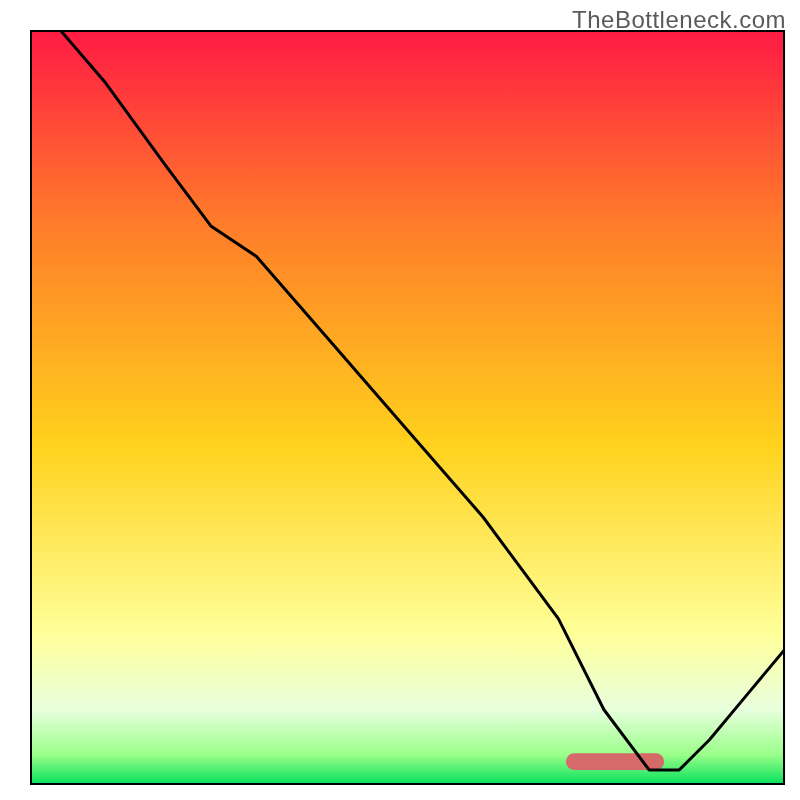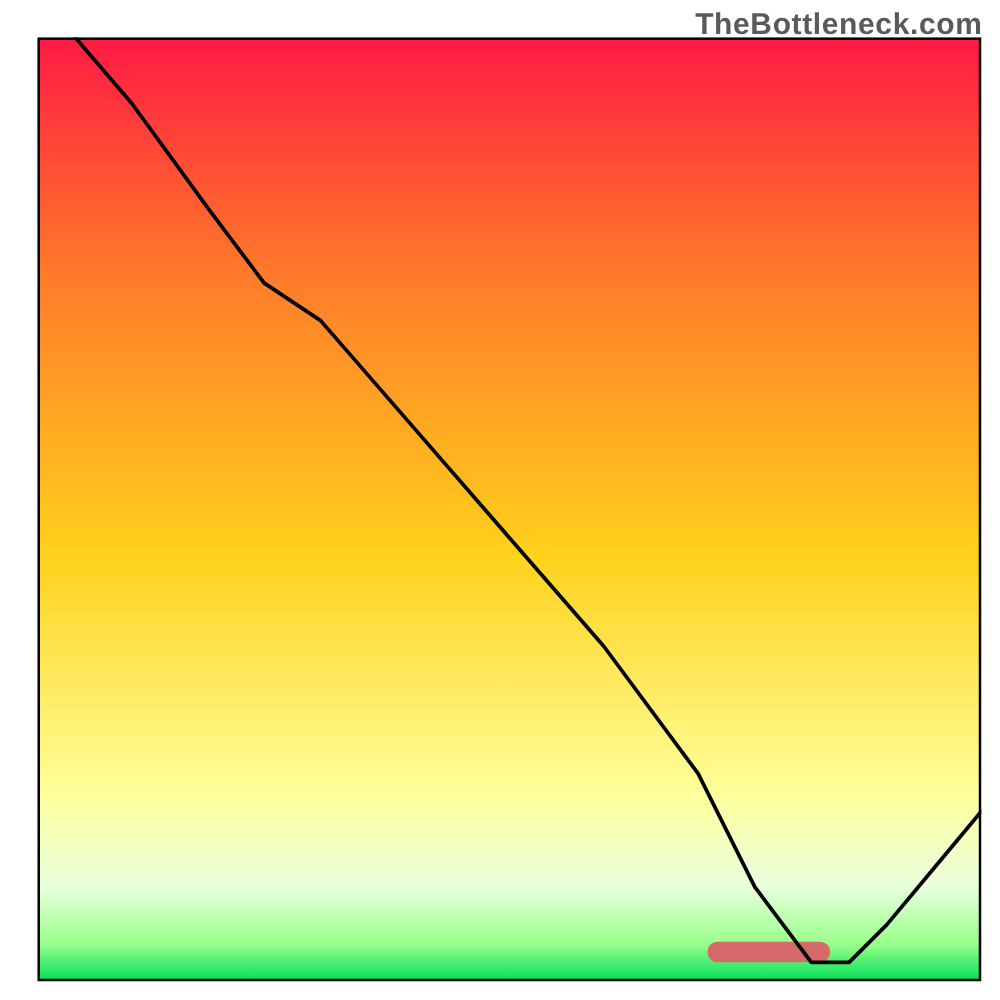--- a/index.html
+++ b/index.html
@@ -15,21 +15,21 @@
     position: relative;
     width: 800px;
     height: 800px;
   }
   .watermark {
     position: absolute;
     top: 6px;
     right: 14px;
     color: #5a5a5a;
     font-size: 24px;
-    font-weight: 700;
+    font-weight: 400;
     letter-spacing: 0.5px;
     user-select: none;
   }
   .plot {
     position: absolute;
     left: 30px;
     top: 30px;
     width: 755px;
     height: 755px;
     box-sizing: border-box;

